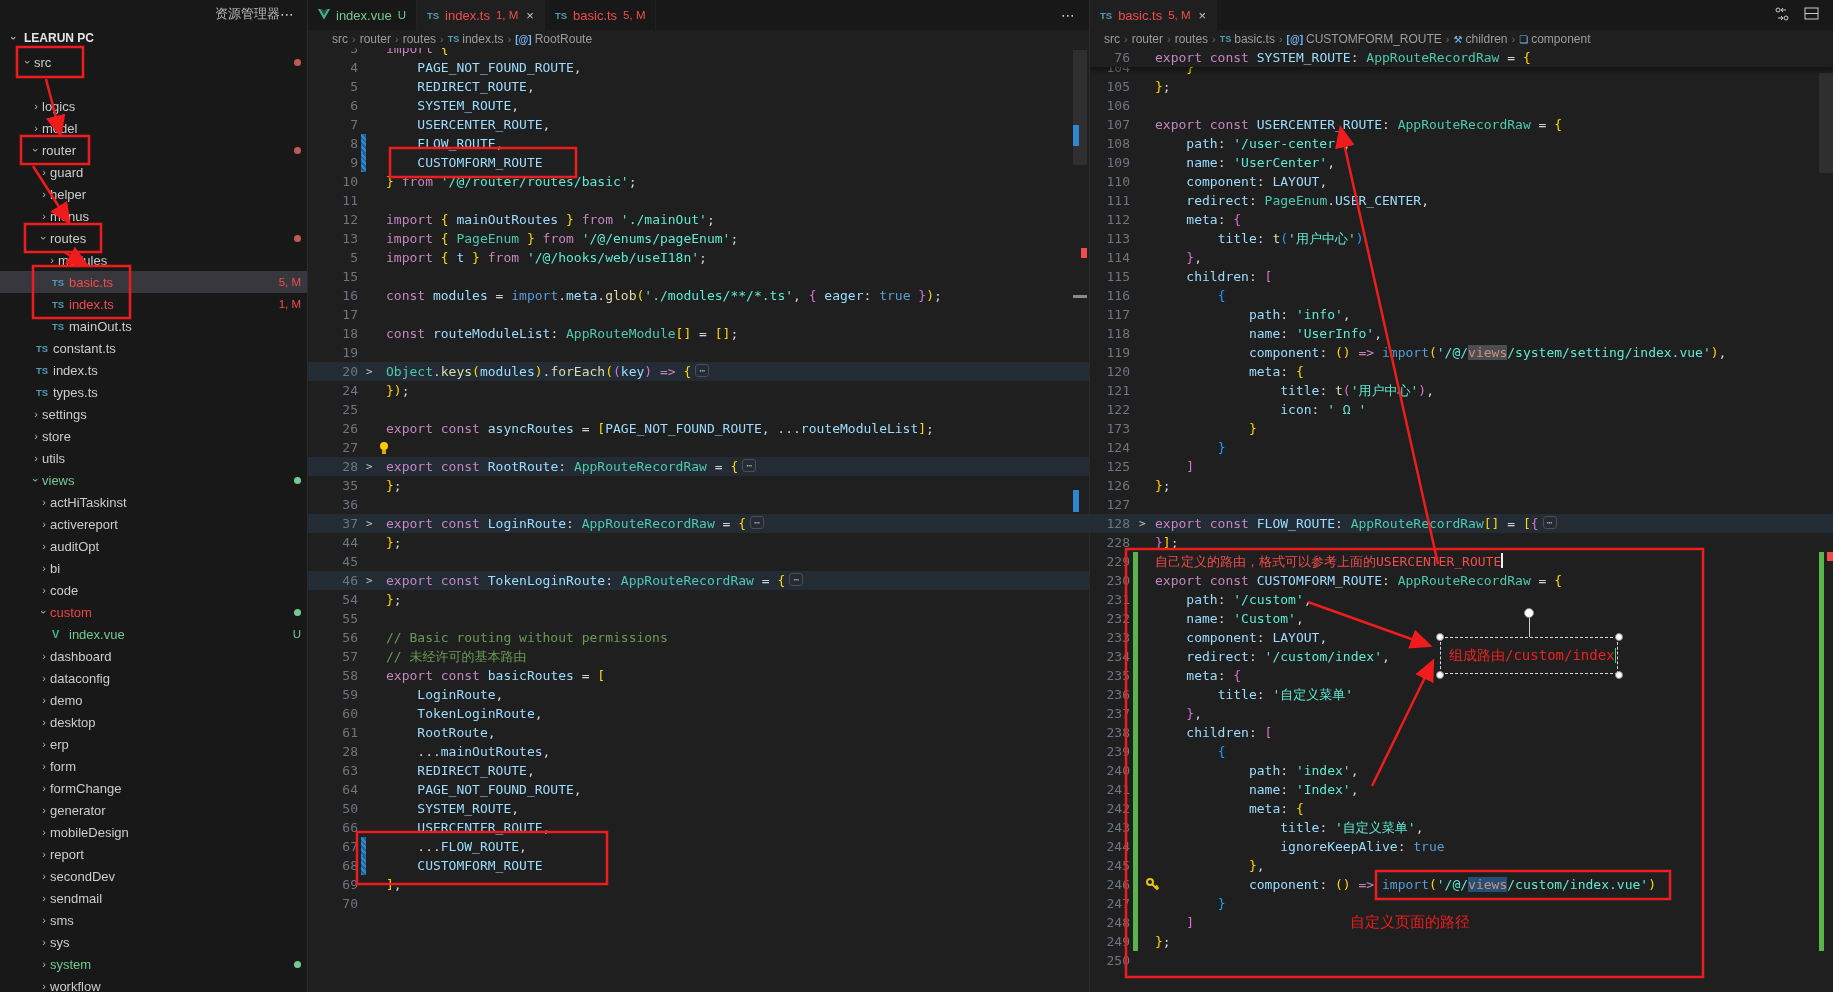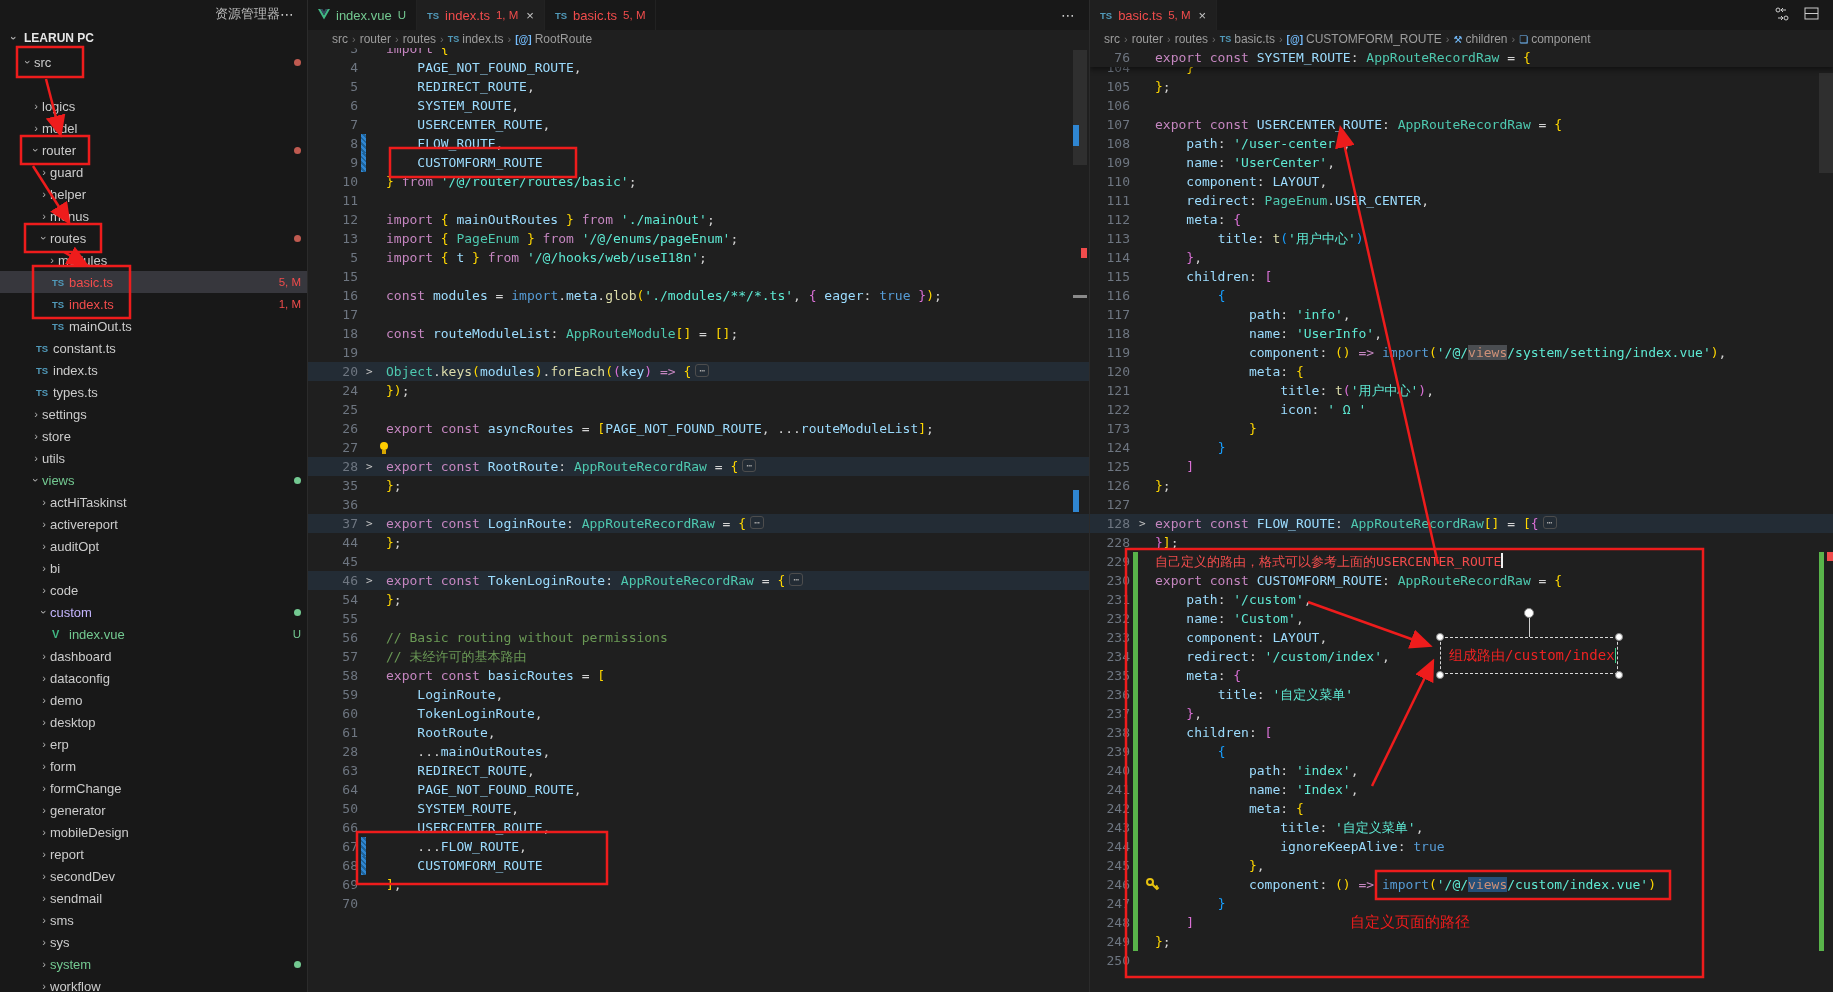--- a/index.html
+++ b/index.html
@@ -211,21 +211,21 @@
         <div class="trow" style="top: 506px; padding-left: 38px;">
           <span class="twist">›</span>
           <span class="tlabel">bi</span>
         </div>
         <div class="trow" style="top: 528px; padding-left: 38px;">
           <span class="twist">›</span>
           <span class="tlabel">code</span>
         </div>
         <div class="trow" style="top: 550px; padding-left: 38px;">
           <span class="twist exp">›</span>
-          <span class="tlabel" style="color: #c4b5fd;">custom</span>
+          <span class="tlabel" style="color: #ef4444;">custom</span>
           <span class="trt">
             <span class="gitdot" style="background: rgb(115, 201, 145);"></span>
           </span>
         </div>
         <div class="trow" style="top: 572px; padding-left: 46px;">
           <span class="fico vue" style="margin-left: 6px;">V</span>
           <span class="tlabel" style="color: rgb(115, 201, 145);">index.vue</span>
           <span class="trt">
             <span class="tbadge" style="color: rgb(115, 201, 145);">U</span>
           </span>

